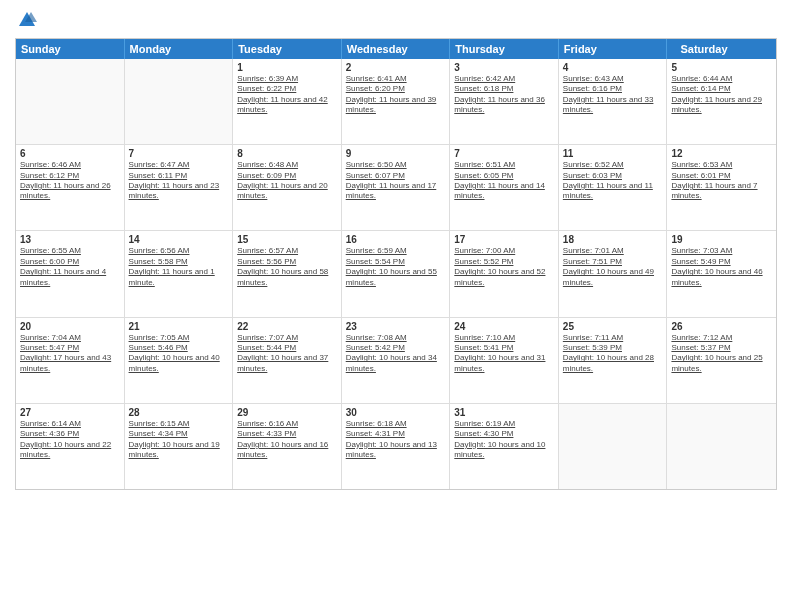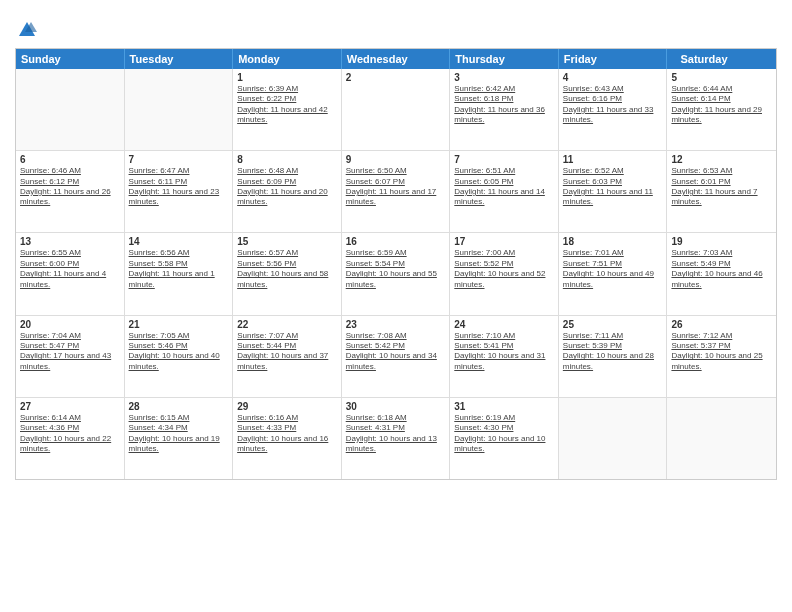--- a/index.html
+++ b/index.html
@@ -6,21 +6,21 @@
     body {
       font-family: Arial, sans-serif;
       background: #fff;
       width: 792px;
       height: 612px;
       overflow: hidden;
     }
     .page {
       width: 792px;
       height: 500px;
-      padding: 20px 15px;
+      padding: 10px 15px;
       display: flex;
       flex-direction: column;
     }
     .header {
       display: flex;
       justify-content: space-between;
       align-items: flex-start;
       margin-bottom: 8px;
     }
     .logo {
@@ -132,37 +132,38 @@
     </div>
     <div class="title-block">
       <div class="month-title"></div>
       <div class="subtitle"></div>
     </div>
   </div>
 
   <div class="calendar">
     <div class="cal-header" id="cal-header">
         <div class="cal-header-cell">Sunday</div>
+        <div class="cal-header-cell">Monday</div>
         <div class="cal-header-cell">Tuesday</div>
-        <div class="cal-header-cell">Monday</div>
         <div class="cal-header-cell">Wednesday</div>
         <div class="cal-header-cell">Thursday</div>
         <div class="cal-header-cell">Friday</div>
         <div class="cal-header-cell">Saturday</div>
       </div>
     <div class="cal-body" id="cal-body">
         <div class="cal-row">
           <div class="cal-cell empty"></div>
           <div class="cal-cell empty"></div>
           <div class="cal-cell">
             <div class="day-num">1</div>
             <div class="cell-info"><span>Sunrise: 6:39 AM</span><br><span>Sunset: 6:22 PM</span><br><span>Daylight: 11 hours and 42 minutes.</span></div>
           </div>
           <div class="cal-cell">
             <div class="day-num">2</div>
+            <div class="cell-info"><span>Sunrise: 6:41 AM</span><br><span>Sunset: 6:20 PM</span><br><span>Daylight: 11 hours and 39 minutes.</span></div>
           </div>
           <div class="cal-cell">
             <div class="day-num">3</div>
             <div class="cell-info"><span>Sunrise: 6:42 AM</span><br><span>Sunset: 6:18 PM</span><br><span>Daylight: 11 hours and 36 minutes.</span></div>
           </div>
           <div class="cal-cell">
             <div class="day-num">4</div>
             <div class="cell-info"><span>Sunrise: 6:43 AM</span><br><span>Sunset: 6:16 PM</span><br><span>Daylight: 11 hours and 33 minutes.</span></div>
           </div>
           <div class="cal-cell">

